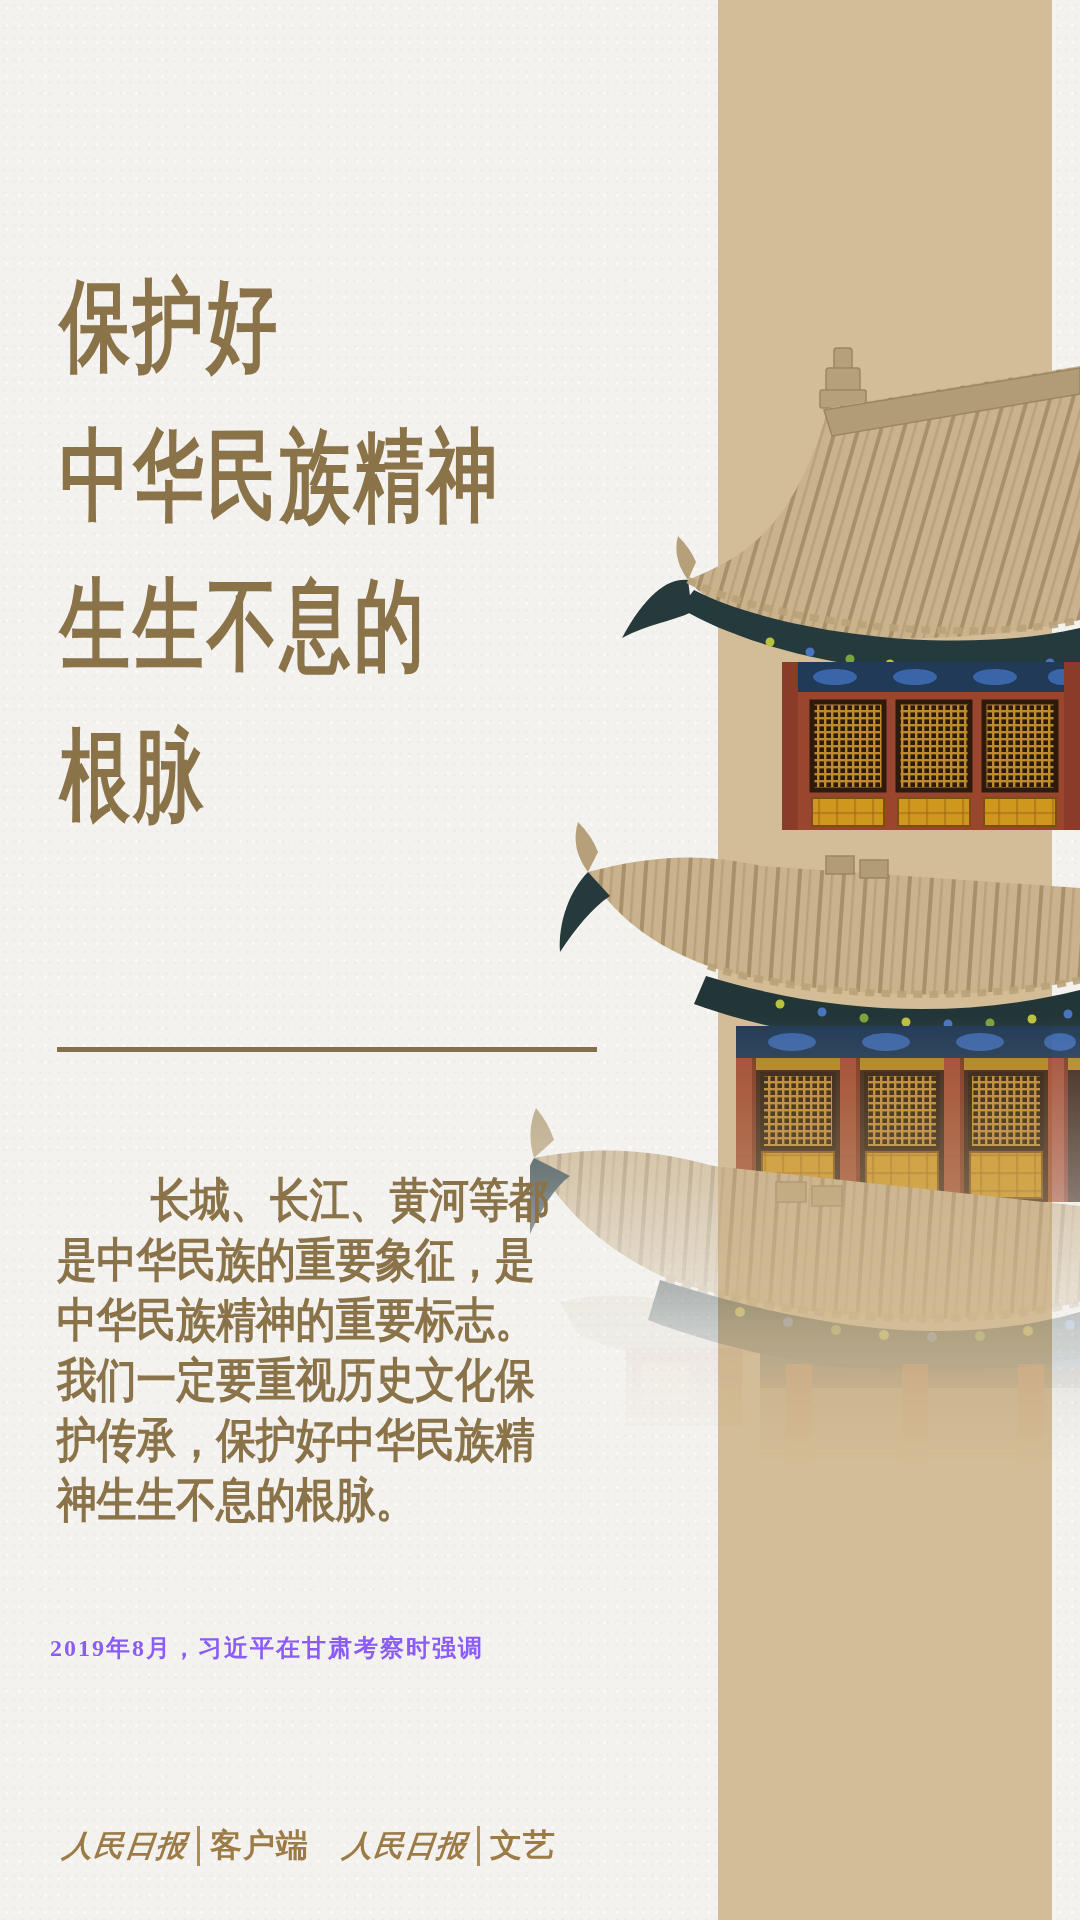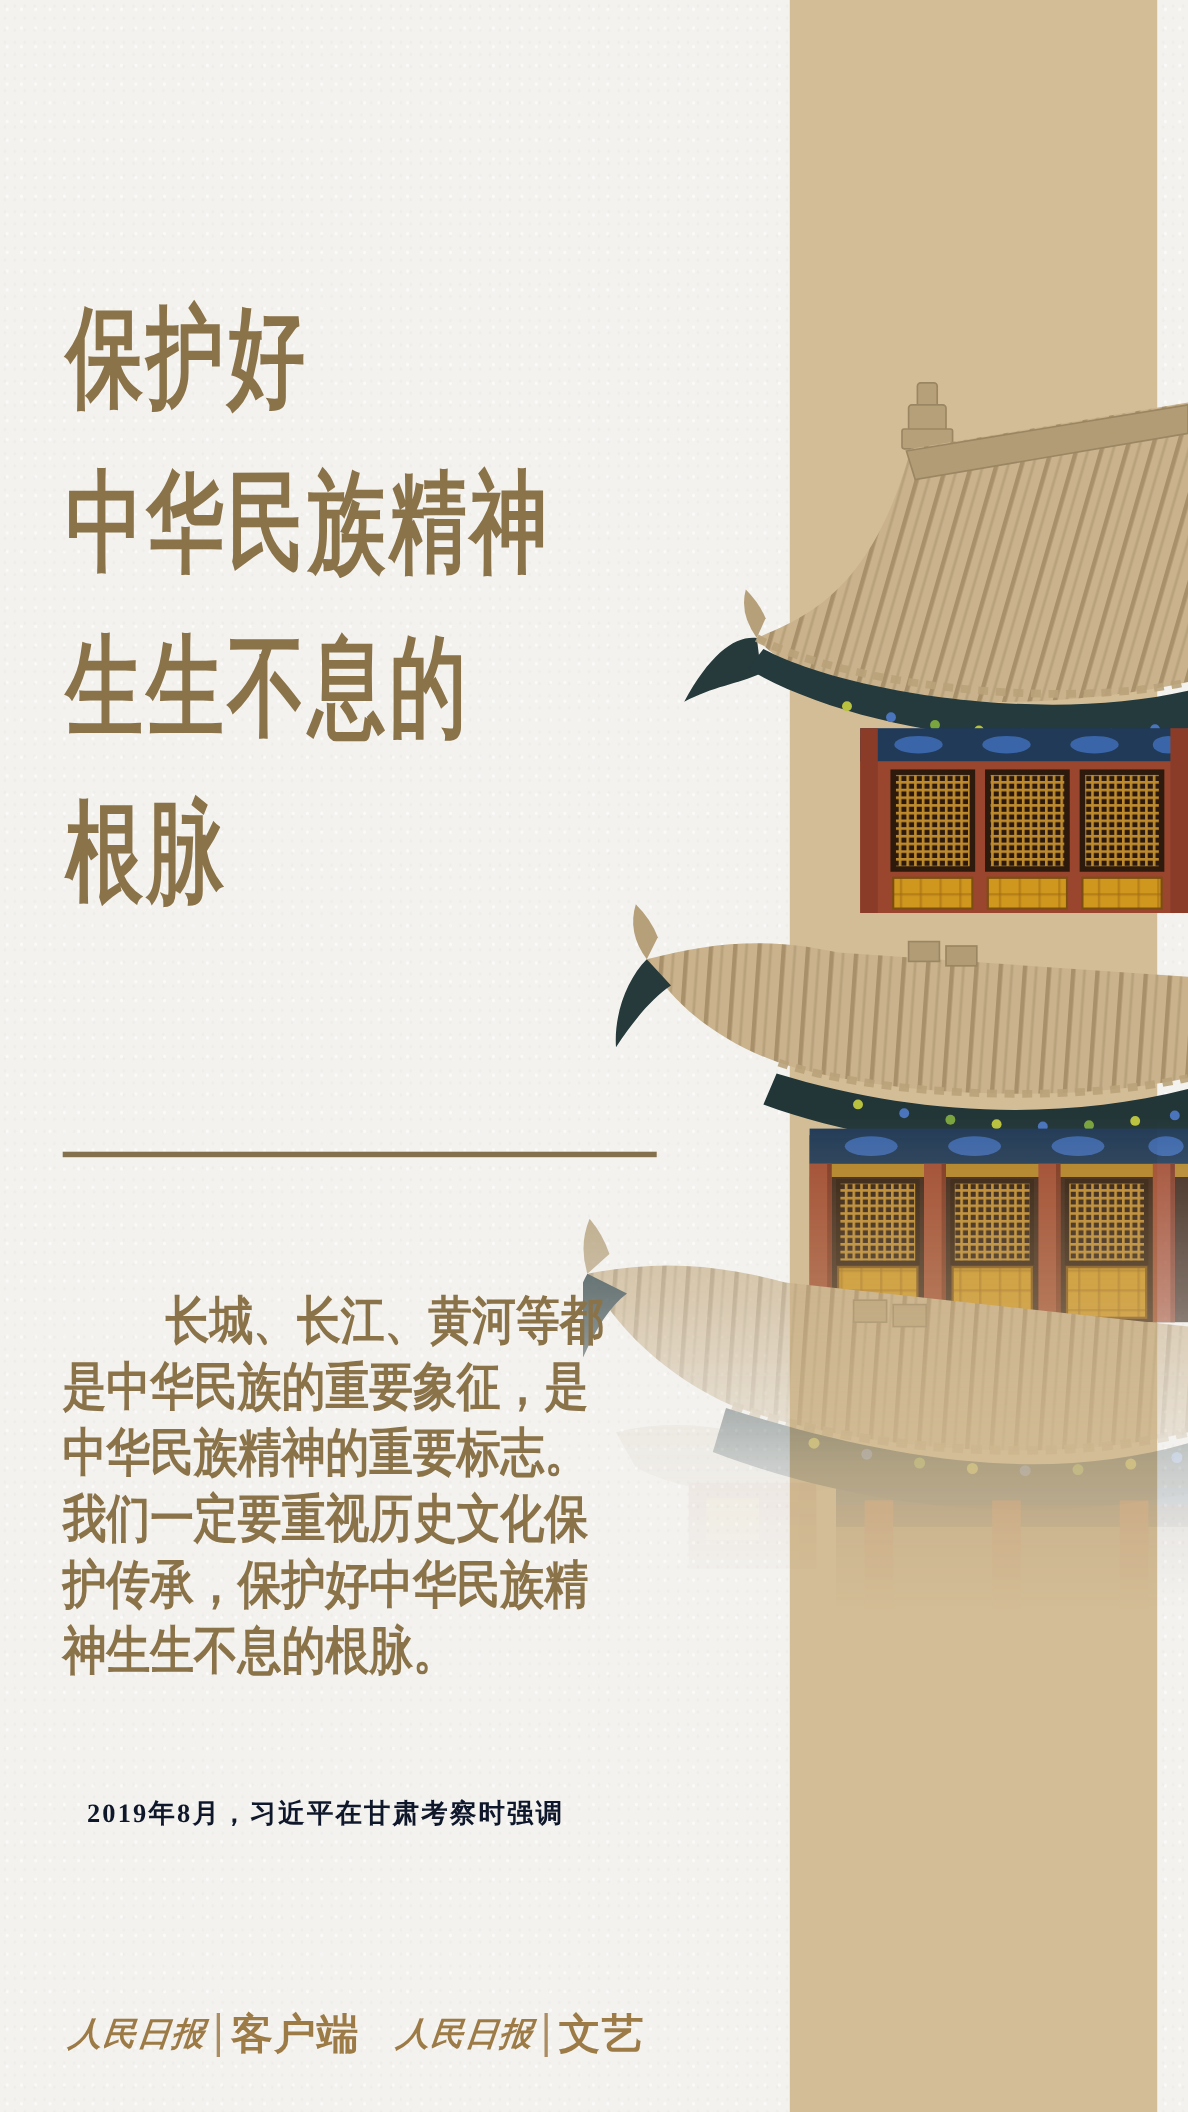--- a/index.html
+++ b/index.html
@@ -32,36 +32,36 @@
   .rule{position:absolute;left:57px;top:1047px;width:540px;height:5px;background:#84704c;}
   
   .quote{
     position:absolute;left:57px;top:1170px;color:#8b7349;
     font-size:47px;font-weight:700;line-height:60px;letter-spacing:0;
     transform:scaleX(0.847);transform-origin:top left;white-space:nowrap;
   }
   .quote .indent{text-indent:2.35em;}
   
   .attribution{
-    position:absolute;left:79px;top:1632px;color:#0f172a;
+    position:absolute;left:50px;top:1632px;color:#8b5cf6;
     font-family:"Liberation Serif","DejaVu Serif",serif;
     font-size:24px;font-weight:600;letter-spacing:2px;white-space:nowrap;
   }
   
   .footer{
     position:absolute;left:63px;top:1824px;display:flex;align-items:center;
     color:#9d7b47;white-space:nowrap;
   }
   .brand-script{
     font-family:"DejaVu Serif","Liberation Serif",serif;
     font-style:italic;font-weight:700;font-size:30px;letter-spacing:1px;
     transform:skewX(-6deg);
   }
   .logo-bar{width:3px;height:40px;background:#9d7b47;margin:0 10px;opacity:.85;}
-  .brand-label{font-size:38px;font-weight:800;letter-spacing:1px;text-align:center;}
+  .brand-label{font-size:32px;font-weight:800;letter-spacing:1px;text-align:center;}
   .footer-group{display:flex;align-items:center;}
   .footer-gap{width:34px;}
 </style>
 </head>
 <body>
 
 <div class="canvas">
 
   <div class="band"></div>
 

